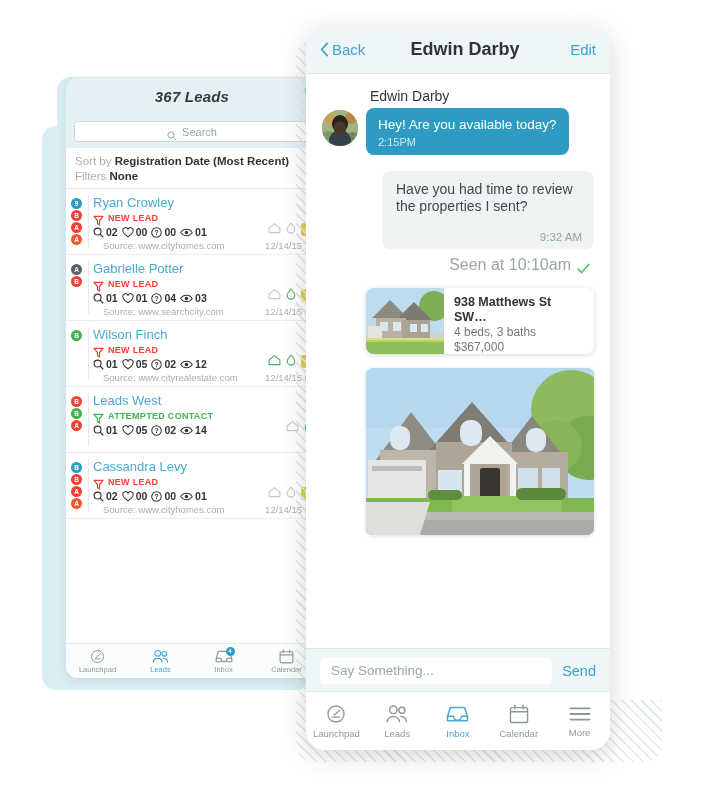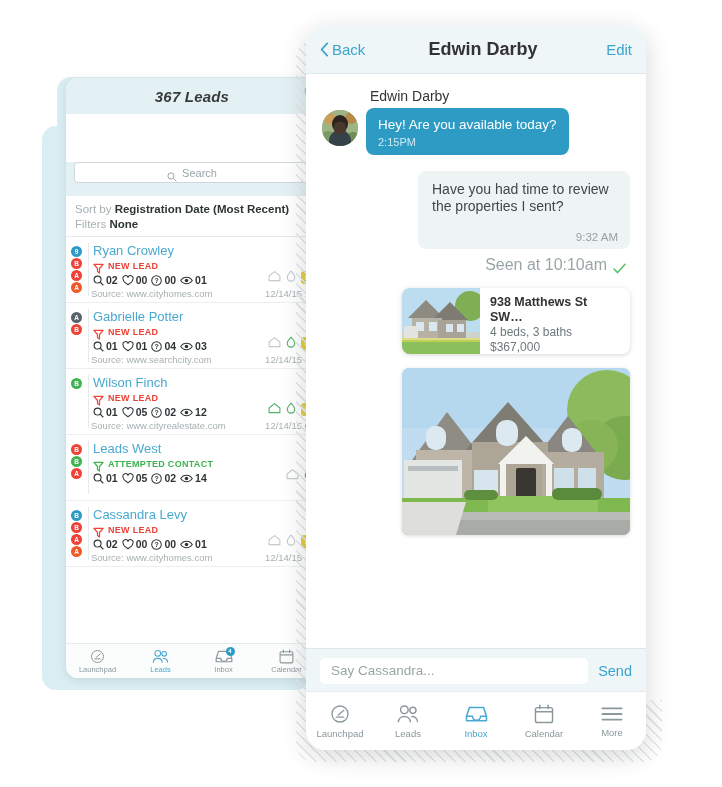--- a/index.html
+++ b/index.html
@@ -34,23 +34,22 @@
   }
   .leads-title{
     font-size:15px;font-weight:bold;color:#3a3a3a;letter-spacing:.2px;font-style:italic;
   }
   .leads-header-icon{
     position:absolute;right:6px;top:9px;width:9px;height:18px;
     color:#7fd0e6;
   }
   .searchbar-wrap{
     height:34px;background:#e4f1f4;
-    display:flex;align-items:flex-start;padding:0 8px 6px 8px;
+    display:flex;align-items:flex-end;padding:0 8px 6px 8px;
     box-sizing:border-box;
-    margin-top:48px;
   }
   .searchbar{
     flex:1;height:21px;background:#ffffff;border-radius:4px;
     display:flex;align-items:center;justify-content:center;gap:5px;
     box-shadow:0 0 0 1px #cfd8da inset;
   }
   .search-icon{width:10px;height:10px;display:block;color:#9aa5a8;}
   .search-ph{font-size:11px;color:#9aa5a8;}
 
   .sortbar{
@@ -94,21 +93,21 @@
   }
   .yellow-chip{
     width:13px;height:13px;border-radius:3px;background:#e4cf4a;
     color:#fff;font-size:7px;line-height:13px;text-align:center;font-weight:bold;
   }
   .green-chip{
     position:absolute;right:-3px;top:5px;width:12px;height:13px;border-radius:3px;
     background:#5ec27a;
   }
   .lead-foot{
-    display:flex;justify-content:space-between;align-items:baseline;margin-left:1px;
+    display:flex;justify-content:space-between;align-items:baseline;margin-left:13px;
   }
   .lead-src{font-size:9.5px;color:#a7b0b3;}
   .lead-date{font-size:9.5px;color:#a7b0b3;white-space:nowrap;}
 
   
   .leads-nav{
     position:absolute;left:0;bottom:0;width:100%;height:34px;
     background:#fbfdfd;border-top:1px solid #e7eaec;
     display:flex;align-items:center;
   }
@@ -132,21 +131,21 @@
     border-bottom-left-radius:18px;border-bottom-right-radius:18px;
   }
   .hatch2{
     position:absolute;left:296px;top:40px;width:26px;height:660px;
     background:repeating-linear-gradient(45deg,#e3eaec 0 1.5px,transparent 1.5px 7px);
     border-top-left-radius:18px;border-bottom-left-radius:18px;
   }
 
   
   .chat-phone{
-    position:absolute;left:306px;top:26px;width:340px;height:724px;
+    position:absolute;left:306px;top:26px;width:304px;height:724px;
     background:#ffffff;border-radius:20px;overflow:hidden;
     box-shadow:0 6px 26px rgba(0,0,0,.16);
   }
   .chat-header{
     height:48px;background:#eef6f8;border-bottom:1px solid #dde7ea;
     display:flex;align-items:center;padding:0 14px;box-sizing:border-box;
   }
   .back-btn{display:flex;align-items:center;gap:3px;color:#3aa4cc;font-size:15px;cursor:pointer;}
   .chev{width:9px;height:15px;display:block;}
   .chat-title{
@@ -765,21 +764,21 @@
 
         <rect y="144" width="228" height="23" fill="#b9bcb6"></rect>
         <rect y="152" width="228" height="15" fill="#a8aba6"></rect>
         <polygon points="0,134 64,134 54,167 0,167" fill="#dedfdb"></polygon>
       </svg>
     </div>
 
   </div>
 
   <div class="composer">
-    <div class="composer-input">Say Cassandra...</div>
+    <div class="composer-input">Say Something...</div>
     <div class="send-btn">Send</div>
   </div>
 
   <div class="chat-nav" id="chat-nav">
       <div class="cnav-item">
         <span>
           <svg viewBox="0 0 24 24" width="20" height="20">
             <circle cx="12" cy="12" r="9.6" fill="none" stroke="#8c989c" stroke-width="1.6"></circle>
             <path d="M16.6 7.6L10 13.2" stroke="#8c989c" stroke-width="1.6" stroke-linecap="round"></path>
             <path d="M7.6 15.8h8.8" stroke="#8c989c" stroke-width="1.6" stroke-linecap="round"></path>

